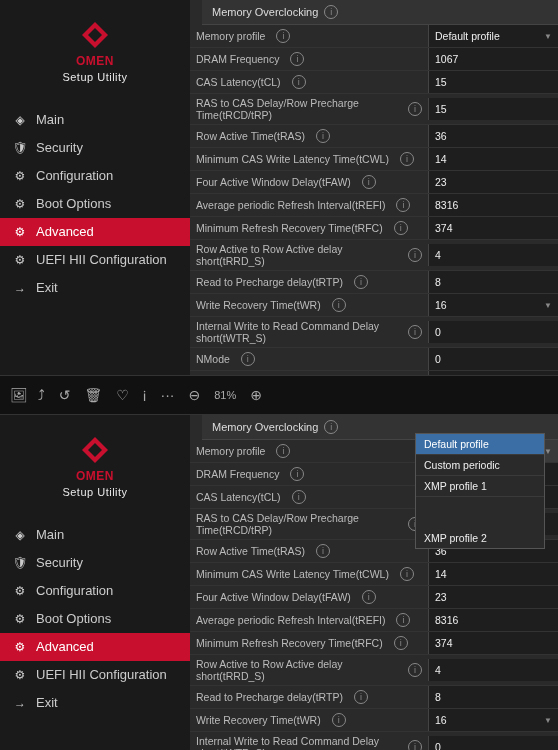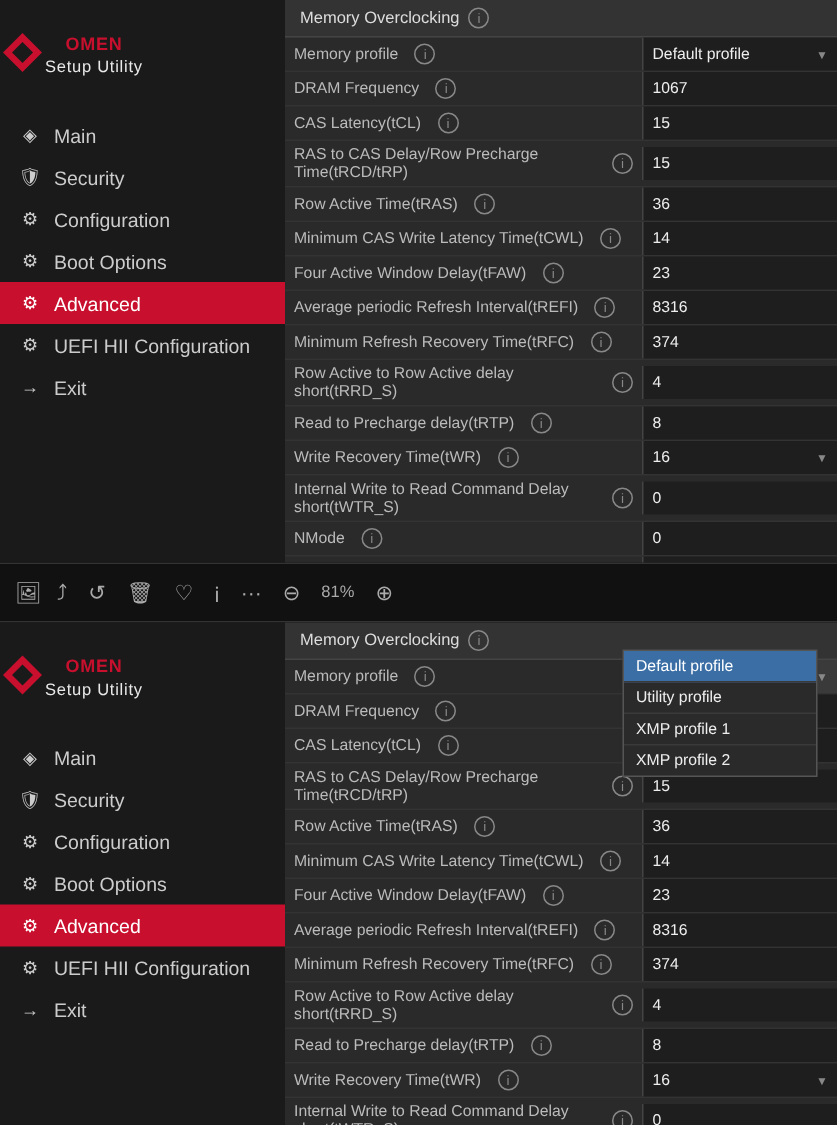--- a/index.html
+++ b/index.html
@@ -23,20 +23,21 @@
     .sidebar {
       width: 190px;
       background: #1a1a1a;
       display: flex;
       flex-direction: column;
       padding-top: 10px;
     }
 
     .logo-area {
       display: flex;
+      flex-direction: column;
       align-items: center;
       padding: 10px 0 14px;
     }
 
     .logo-title {
       color: #e8e8e8;
       font-size: 11px;
       font-weight: 300;
       letter-spacing: 0.5px;
       text-align: center;
@@ -88,20 +89,21 @@
 
     .section-header {
       background: #333;
       padding: 5px 10px;
       color: #ddd;
       font-size: 11px;
       display: flex;
       align-items: center;
       gap: 6px;
       border-bottom: 1px solid #444;
+      margin-left: 12px;
     }
 
     .info-icon {
       width: 14px;
       height: 14px;
       border: 1px solid #888;
       border-radius: 50%;
       display: inline-flex;
       align-items: center;
       justify-content: center;
@@ -219,20 +221,21 @@
       border-bottom: 1px solid #3a3a3a;
     }
 
     .dropdown-option:first-child {
       background: #3a6ea5;
       color: #fff;
     }
 
     .dropdown-option:last-child {
       border-bottom: none;
+      margin-top: 31px;
     }
 
     
     .logo-svg {
       margin-bottom: 4px;
     }
   </style>
 </head>
 <body>
 
@@ -429,21 +432,21 @@
         <div class="settings-label">
           Memory profile <span class="info-icon">i</span>
         </div>
         <div class="settings-value dropdown highlight">
           <span>Default profile</span>
         </div>
       </div>
 
       <div class="dropdown-overlay">
         <div class="dropdown-option">Default profile</div>
-        <div class="dropdown-option">Utility profile</div>
+        <div class="dropdown-option">Custom periodic</div>
         <div class="dropdown-option">XMP profile 1</div>
         <div class="dropdown-option">XMP profile 2</div>
       </div>
       <div class="settings-row">
         <div class="settings-label">DRAM Frequency <span class="info-icon">i</span></div>
         <div class="settings-value">1067</div>
       </div>
       <div class="settings-row">
         <div class="settings-label">CAS Latency(tCL) <span class="info-icon">i</span></div>
         <div class="settings-value">15</div>

